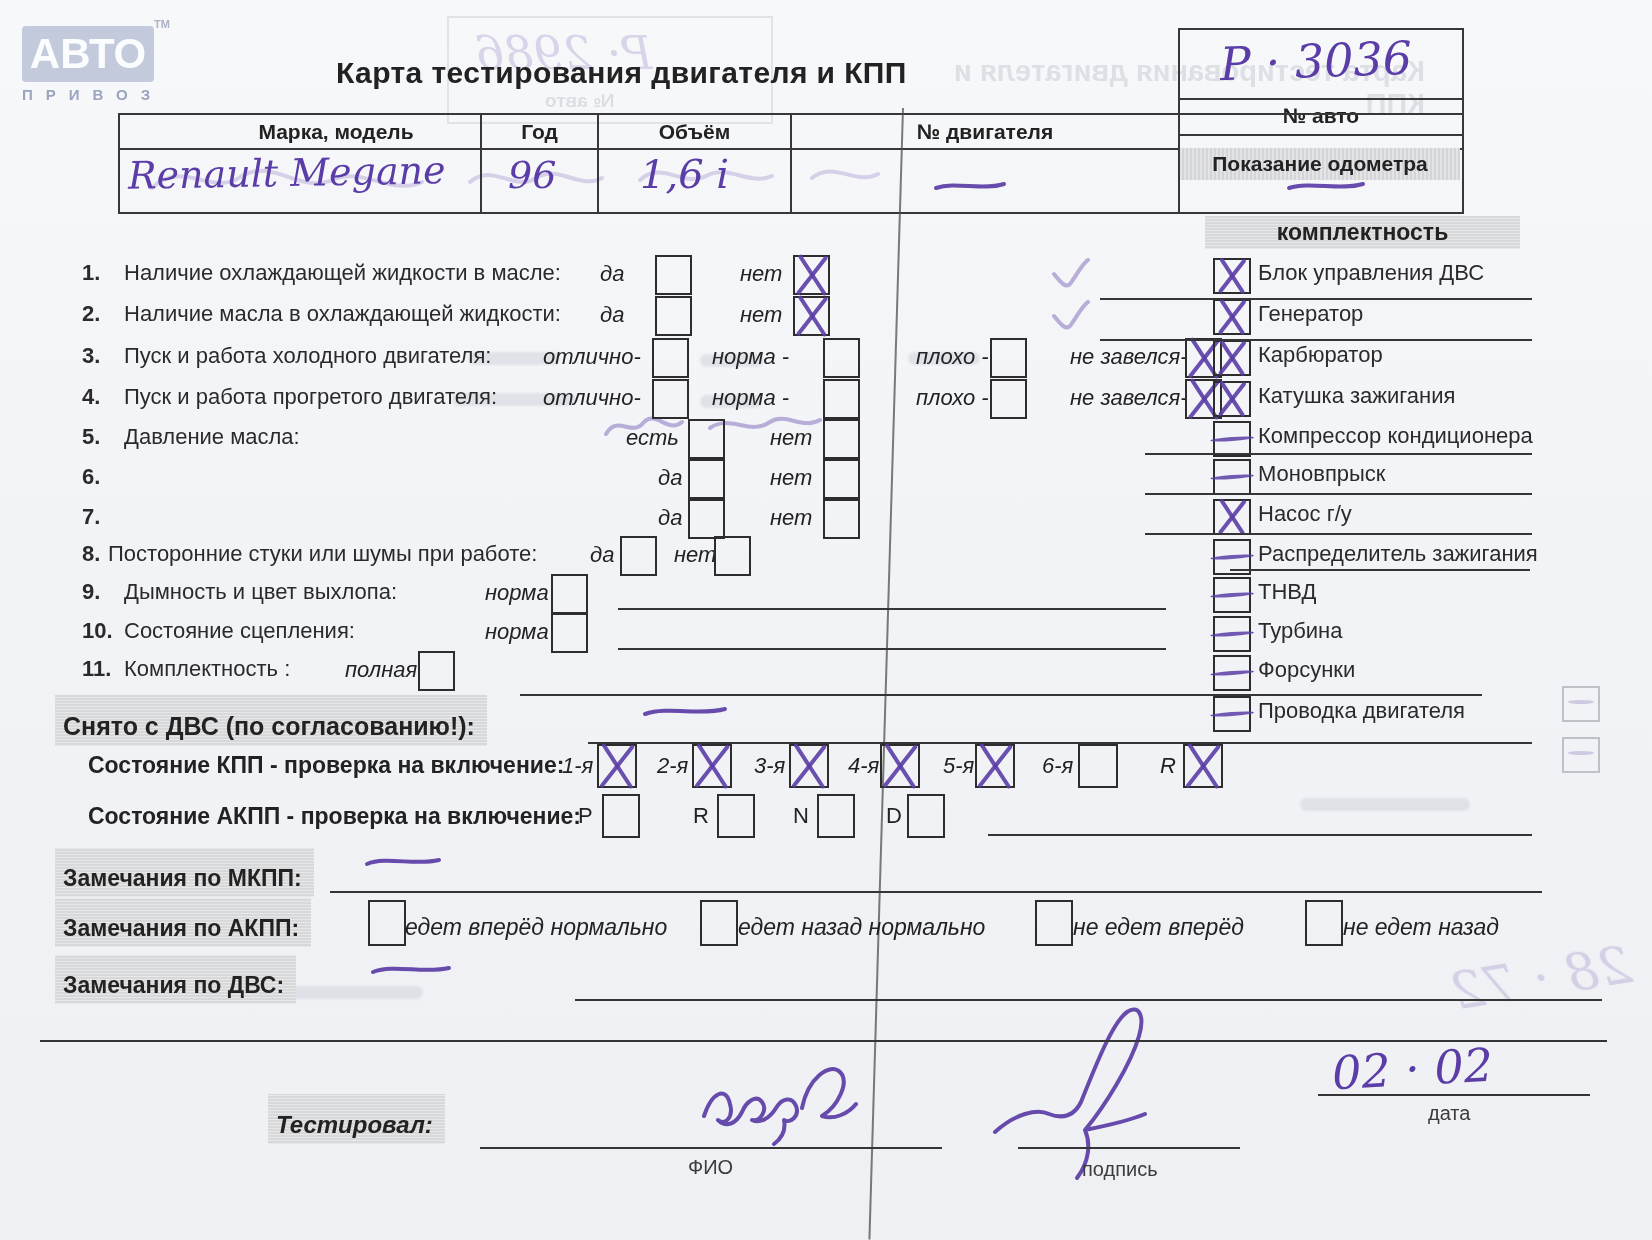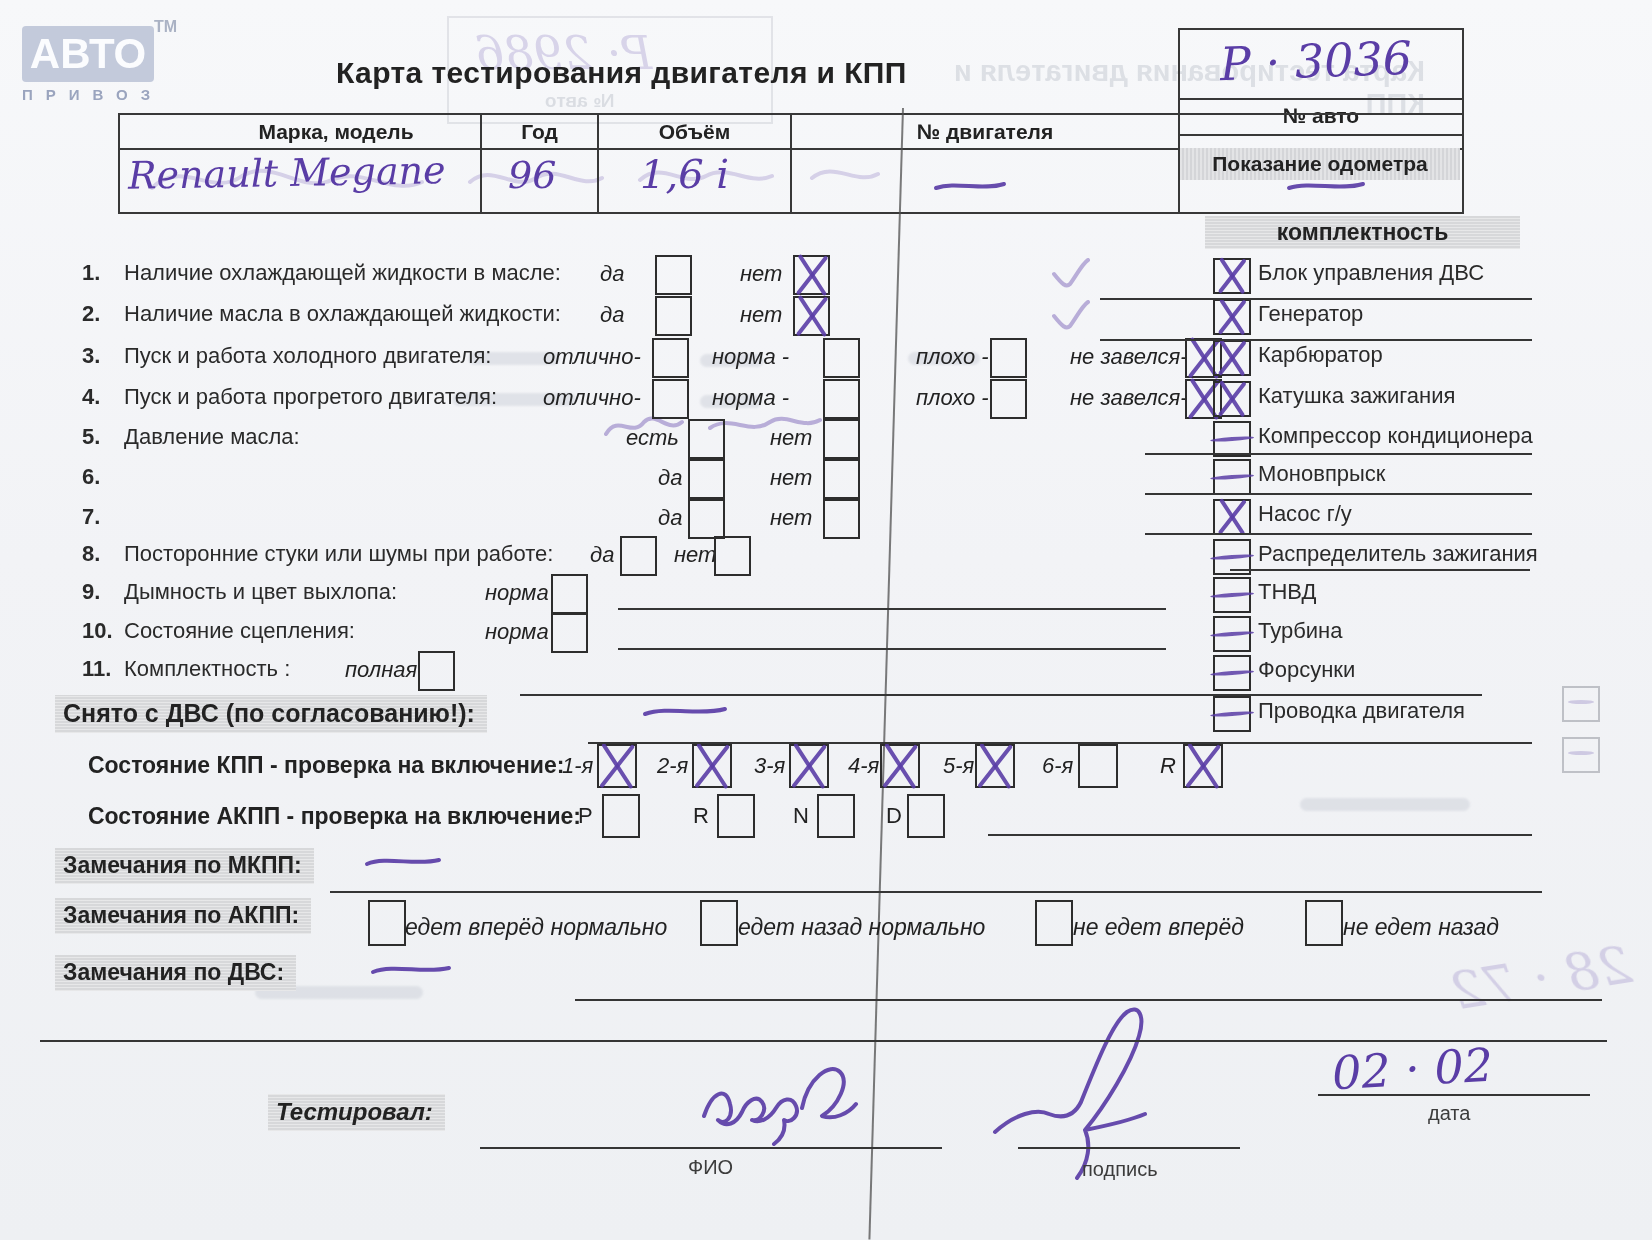--- a/index.html
+++ b/index.html
@@ -7,21 +7,21 @@
     background:linear-gradient(180deg,#f7f8fa 0%,#f2f3f6 45%,#eef0f3 100%);
     font-family:"Liberation Sans",sans-serif;color:#262626;}
   .abs{position:absolute;}
   
   .ttl{font-size:30px;font-weight:bold;letter-spacing:.4px;color:#222;}
   .item-num{font-size:22px;font-weight:bold;color:#2a2a2a;}
   .item-lbl{font-size:22px;color:#2a2a2a;white-space:nowrap;}
   .opt-lbl{font-size:22px;font-style:italic;color:#222;white-space:nowrap;}
   .sec-lbl{font-size:23px;font-weight:bold;color:#222;white-space:nowrap;}
   .gray-lbl{font-size:23px;font-weight:bold;color:#222;white-space:nowrap;
-    background:#d7d8da;padding:4px 12px 5px 8px;
+    background:#d7d8da;padding:17px 12px 5px 8px;
     background-image:repeating-linear-gradient(0deg,rgba(255,255,255,.4) 0 1px,transparent 1px 3px);}
   .cap{font-size:20px;color:#3c3c3c;}
   
   .tline{position:absolute;background:#383838;}
   .hline{position:absolute;height:2px;background:#353535;}
   .cell-hdr{font-size:21px;font-weight:bold;color:#222;text-align:center;}
   .gray-hdr{background:#d4d5d8;background-image:repeating-linear-gradient(90deg,rgba(255,255,255,.35) 0 2px,transparent 2px 4px);}
   
   .cb{position:absolute;border:2px solid #2d2d2d;background:transparent;}
   .mark-x::before,.mark-x::after{content:"";position:absolute;left:50%;top:50%;width:3.5px;height:132%;
@@ -30,21 +30,21 @@
   .mark-x::after{transform:translate(-50%,-50%) rotate(-33deg);}
   .mark-dash::before{content:"";position:absolute;left:-14%;top:45%;width:130%;height:4px;
     background:#5a3da6;border-radius:50%;transform:rotate(-4deg);opacity:.85;}
   
   .hand{font-family:"DejaVu Serif",serif;font-style:italic;color:#5a3da6;white-space:nowrap;}
   .ink{stroke:#5a3da6;stroke-width:4;fill:none;stroke-linecap:round;stroke-linejoin:round;opacity:.92;}
   
   .logo-box{background:#c3cadb;border-radius:4px;color:#fbfcfe;font-weight:bold;
     font-size:42px;text-align:center;line-height:56px;letter-spacing:0px;}
   .logo-sub{color:#9aa4be;font-weight:bold;font-size:15px;letter-spacing:13px;}
-  .logo-tm{color:#aab2c4;font-size:16px;font-weight:bold;}
+  .logo-tm{color:#aab2c4;font-size:11px;font-weight:bold;}
   
   .mirror{transform:scaleX(-1);}
   .ghost-t{color:#a8aeba;opacity:.32;filter:blur(.6px);}
   .ghost-hand{color:#9b8cc9;opacity:.33;filter:blur(.5px);}
   .ghost-ink{opacity:.22;filter:blur(.6px);}
   .ghost-ink2{opacity:.42;filter:blur(.4px);}
   .gbar{position:absolute;height:13px;border-radius:7px;background:#c9cdd6;opacity:.45;filter:blur(1px);}
   .gcb{position:absolute;border:2px solid #8d9099;opacity:.5;}
   .fold{position:absolute;width:2px;background:#4f4f4f;opacity:.75;transform:rotate(1.7deg);transform-origin:top center;}
 </style>
@@ -199,21 +199,21 @@
     <div class="abs opt-lbl" style="left: 658px; top: 465px;">да</div>
     <div class="cb " style="left: 688px; top: 459px; width: 33px; height: 36px;"></div>
     <div class="abs opt-lbl" style="left: 770px; top: 465px;">нет</div>
     <div class="cb " style="left: 823px; top: 459px; width: 33px; height: 36px;"></div>
     <div class="abs item-num" style="left: 82px; top: 504px; width: 38px;">7.</div>
     <div class="abs opt-lbl" style="left: 658px; top: 505px;">да</div>
     <div class="cb " style="left: 688px; top: 499px; width: 33px; height: 36px;"></div>
     <div class="abs opt-lbl" style="left: 770px; top: 505px;">нет</div>
     <div class="cb " style="left: 823px; top: 499px; width: 33px; height: 36px;"></div>
     <div class="abs item-num" style="left: 82px; top: 541px; width: 38px;">8.</div>
-    <div class="abs item-lbl" style="left: 124px; top: 541px;">Посторонние стуки или шумы при работе:</div>
+    <div class="abs item-lbl" style="left: 108px; top: 541px;">Посторонние стуки или шумы при работе:</div>
     <div class="abs opt-lbl" style="left: 590px; top: 542px;">да</div>
     <div class="cb " style="left: 620px; top: 536px; width: 33px; height: 36px;"></div>
     <div class="abs opt-lbl" style="left: 674px; top: 542px;">нет</div>
     <div class="cb " style="left: 714px; top: 536px; width: 33px; height: 36px;"></div>
     <div class="abs item-num" style="left: 82px; top: 579px; width: 38px;">9.</div>
     <div class="abs item-lbl" style="left: 124px; top: 579px;">Дымность и цвет выхлопа:</div>
     <div class="abs opt-lbl" style="left: 485px; top: 580px;">норма</div>
     <div class="cb " style="left: 551px; top: 574px; width: 33px; height: 36px;"></div>
     <div class="abs item-num" style="left: 82px; top: 618px; width: 38px;">10.</div>
     <div class="abs item-lbl" style="left: 124px; top: 618px;">Состояние сцепления:</div>

